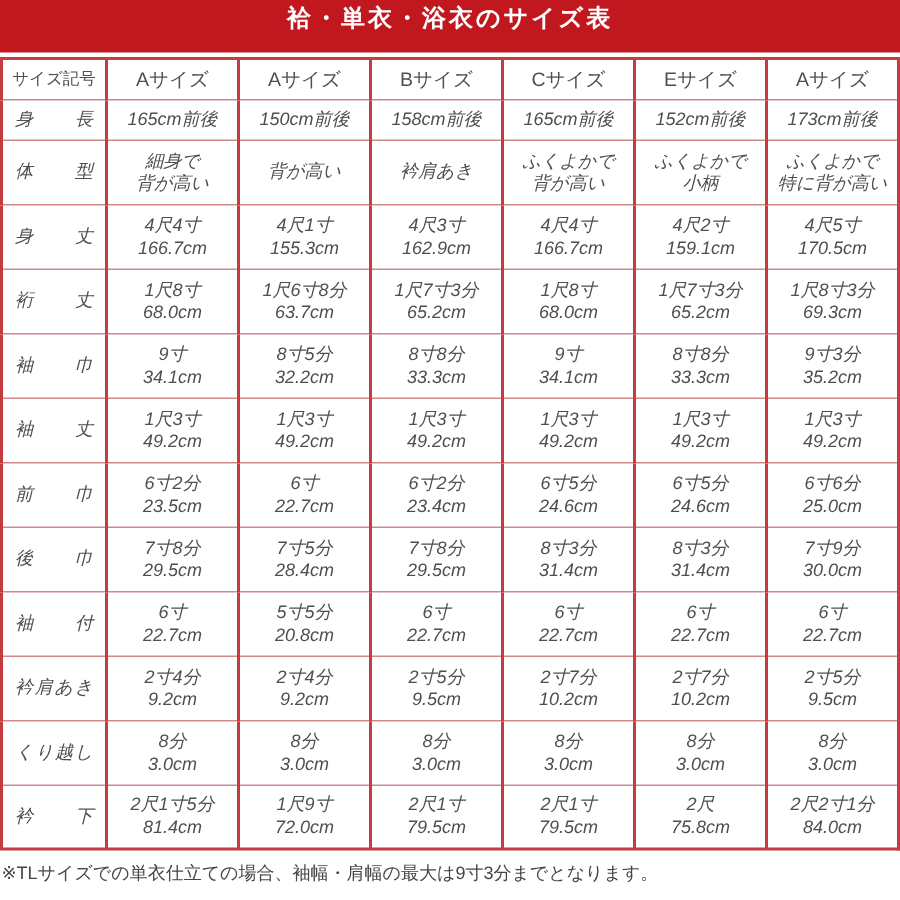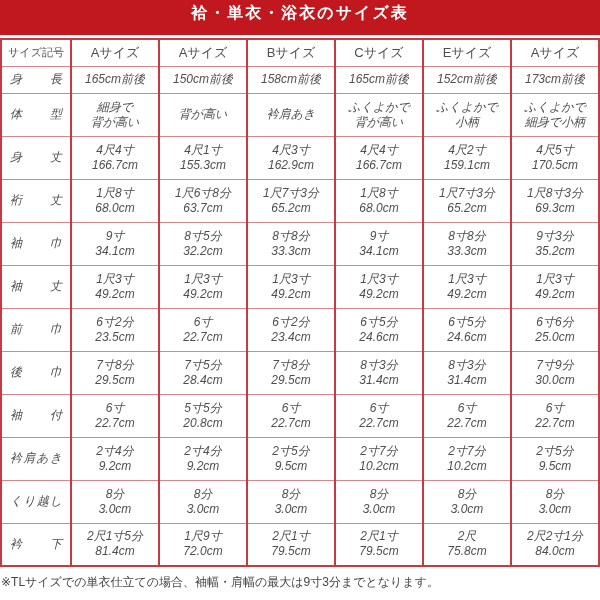--- a/index.html
+++ b/index.html
@@ -112,21 +112,21 @@
           <td>
             <div>ふくよかで</div>
             <div>背が高い</div>
           </td>
           <td>
             <div>ふくよかで</div>
             <div>小柄</div>
           </td>
           <td>
             <div>ふくよかで</div>
-            <div>細身で小柄</div>
+            <div>特に背が高い</div>
           </td>
         </tr>
         <tr>
           <th class="rowlabel">身　丈</th>
           <td>
             <div>4尺4寸</div>
             <div>166.7cm</div>
           </td>
           <td>
             <div>4尺1寸</div>

